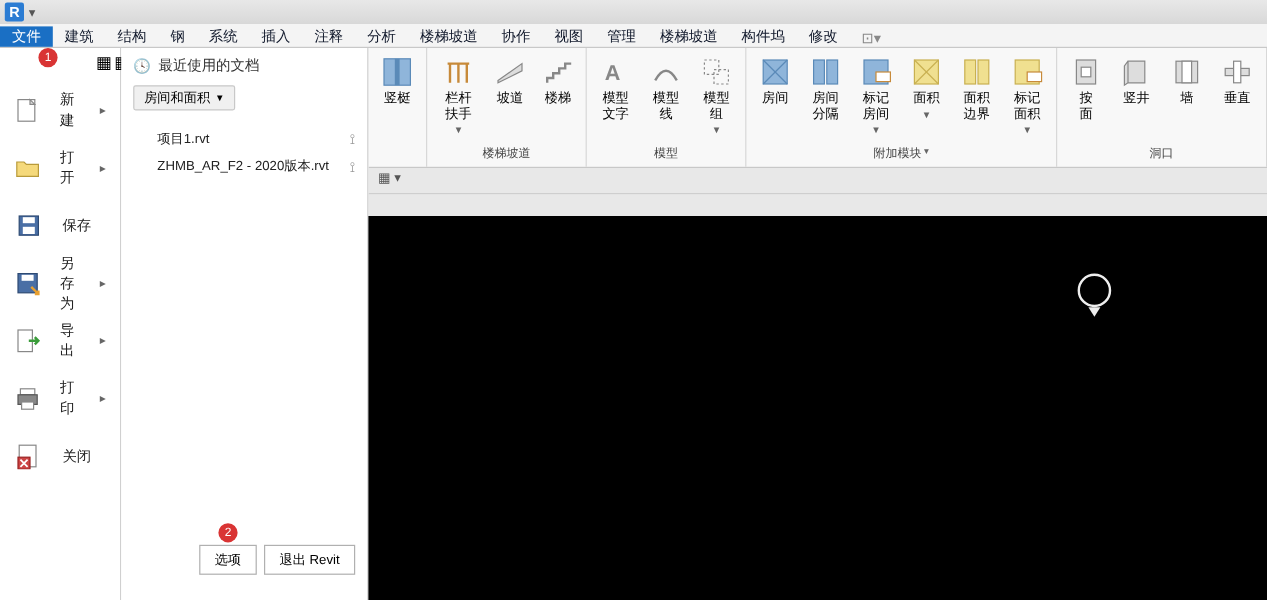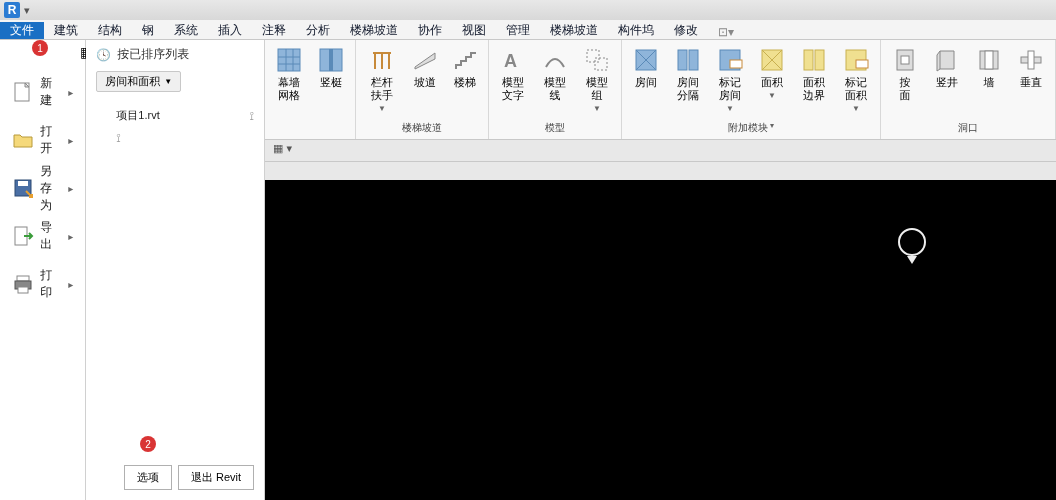--- a/index.html
+++ b/index.html
@@ -11,31 +11,31 @@
 
 .menubar { height: 20px; background: #f4f4f4; border-bottom: 1px solid #c8c8c8; display: flex; align-items: flex-end; font-size: 12px; }
 .menubar .tab { padding: 0 10px; display: flex; align-items: center; cursor: pointer; color: #0f172a; }
 .menubar .tab.active { background: #1a6fc4; color: #fff; position: relative; }
 .badge-red { position: absolute; width: 16px; height: 16px; background: #d93434; color: #fff; border-radius: 50%; font-size: 10px; display: flex; align-items: center; justify-content: center; z-index: 50; }
 
 .content { display: flex; height: calc(100% - 40px); }
 
 
 .sidebar { width: 125px; background: #fff; border-right: 1px solid #d0d0d0; padding-top: 28px; }
-.sidebar .menu-item { height: 48px; display: flex; align-items: center; padding: 0 12px; gap: 6px; font-size: 12px; color: #222; cursor: pointer; position: relative; }
+.sidebar .menu-item { height: 48px; display: flex; align-items: center; padding: 0 12px; gap: 16px; font-size: 12px; color: #222; cursor: pointer; position: relative; }
 .sidebar .menu-item .arrow { margin-left: auto; font-size: 10px; color: #666; }
 .sidebar .icon-box { width: 24px; height: 24px; display: flex; align-items: center; justify-content: center; }
 
 
 .recent-panel { width: 250px; background: #fff; border-right: 1px solid #d0d0d0; padding: 6px 10px; font-size: 12px; position: relative; }
 .recent-header { display:flex; align-items:center; gap:6px; color:#333; margin-bottom:8px;}
 .sort-btn { background:#f0f0f0; border:1px solid #c8c8c8; padding:2px 8px; font-size:11px; display:inline-flex; align-items:center; gap:4px; border-radius:2px; margin-bottom:12px;}
 .recent-item { padding:4px 0 4px 20px; font-size:11px; color:#222; display:flex; align-items:center; justify-content:space-between;}
 .recent-item .pin { color:#999; font-size:12px;}
-.bottom-btns { position:absolute; bottom:10px; right:10px; display:flex; gap:6px;}
+.bottom-btns { position:absolute; bottom:21px; right:10px; display:flex; gap:6px;}
 .bottom-btns button { background:#fff; border:1px solid #b0b0b0; padding:4px 12px; font-size:11px;}
 .badge-2 { position:absolute; bottom:48px; right:108px;}
 
 
 .right-area { flex:1; display:flex; flex-direction:column; background:#f0f0f0;}
 .ribbon { height:100px; background:#f8f8f8; border-bottom:1px solid #c8c8c8; display:flex; font-size:11px;}
 .ribbon-group { border-right:1px solid #d8d8d8; padding:4px 6px 2px 6px; display:flex; flex-direction:column; align-items:center;}
 .ribbon-group .icons-row { flex:1; display:flex; gap:6px; align-items:flex-start;}
 .ribbon-btn { display:flex; flex-direction:column; align-items:center; gap:2px; padding:2px 4px; cursor:pointer; min-width:34px;}
 .ribbon-btn .ic { width:28px; height:28px; display:flex; align-items:center; justify-content:center;}
@@ -139,20 +139,30 @@
           </svg>
         </div>
       <span>打开</span>
       <span class="arrow">▸</span>
     </div>
     <div class="menu-item">
       <div class="icon-box">
           <svg width="22" height="22">
             <rect x="3" y="3" width="16" height="16" fill="#4a6fa5" stroke="#2d4a73"></rect>
             <rect x="6" y="4" width="10" height="5" fill="#fff"></rect>
+            <rect x="6" y="12" width="10" height="6" fill="#fff"></rect>
+          </svg>
+        </div>
+      <span>保存</span>
+    </div>
+    <div class="menu-item">
+      <div class="icon-box">
+          <svg width="22" height="22">
+            <rect x="3" y="3" width="16" height="16" fill="#4a6fa5" stroke="#2d4a73"></rect>
+            <rect x="6" y="4" width="10" height="5" fill="#fff"></rect>
             <path d="M14 14 L20 20 M17 20 L20 20 L20 17" stroke="#e8a030" stroke-width="2" fill="none"></path>
           </svg>
         </div>
       <span>另存为</span>
       <span class="arrow">▸</span>
     </div>
     <div class="menu-item">
       <div class="icon-box">
           <svg width="22" height="22">
             <rect x="3" y="2" width="12" height="18" fill="#fff" stroke="#888"></rect>
@@ -166,66 +176,65 @@
       <div class="icon-box">
           <svg width="22" height="22">
             <rect x="5" y="3" width="12" height="5" fill="#fff" stroke="#888"></rect>
             <rect x="3" y="8" width="16" height="8" fill="#888" stroke="#555"></rect>
             <rect x="6" y="14" width="10" height="6" fill="#fff" stroke="#888"></rect>
           </svg>
         </div>
       <span>打印</span>
       <span class="arrow">▸</span>
     </div>
+    <div class="menu-item">
+      <div class="icon-box">
+          <svg width="22" height="22">
+            <rect x="3" y="2" width="14" height="18" fill="#fff" stroke="#888"></rect>
+            <rect x="2" y="12" width="10" height="10" fill="#c44" stroke="#922"></rect>
+            <path d="M4 14 L10 20 M10 14 L4 20" stroke="#fff" stroke-width="1.5"></path>
+          </svg>
+        </div>
+      <span>关闭</span>
+    </div>
   </div>
 
   <div class="recent-panel">
     <div class="recent-header">
       <span>🕓</span>
-      <span>按已排序列表</span>
+      <span>最近使用的文档</span>
     </div>
     <div class="sort-btn">
       <span>房间和面积</span>
       <span style="font-size:8px;">▼</span>
     </div>
     <div class="recent-item">
       <span>项目1.rvt</span>
       <span class="pin">⟟</span>
     </div>
     <div class="recent-item">
+      <span>ZHMB_AR_F2 - 2020版本.rvt</span>
       <span class="pin">⟟</span>
     </div>
 
     <div class="badge-red badge-2">
         <span>2</span>
       </div>
 
     <div class="bottom-btns">
       <button class="red-box"><span>选项</span></button>
       <button><span>退出 Revit</span></button>
     </div>
   </div>
 
   <div class="right-area">
     <div class="ribbon">
 
       <div class="ribbon-group" style="border-left:none;">
         <div class="icons-row">
-          <div class="ribbon-btn">
-              <div class="ic">
-                <svg width="26" height="26">
-                  <rect x="2" y="2" width="22" height="22" fill="#8fb5da" stroke="#5a8ab8"></rect>
-                  <line x1="2" y1="10" x2="24" y2="10" stroke="#5a8ab8"></line>
-                  <line x1="2" y1="17" x2="24" y2="17" stroke="#5a8ab8"></line>
-                  <line x1="10" y1="2" x2="10" y2="24" stroke="#5a8ab8"></line>
-                  <line x1="17" y1="2" x2="17" y2="24" stroke="#5a8ab8"></line>
-                </svg>
-              </div>
-              <span>幕墙<br>网格</span>
-            </div>
           <div class="ribbon-btn">
               <div class="ic">
                 <svg width="26" height="26">
                   <rect x="2" y="2" width="22" height="22" fill="#8fb5da" stroke="#5a8ab8"></rect>
                   <rect x="11" y="2" width="4" height="22" fill="#5a8ab8"></rect>
                 </svg>
               </div>
               <span>竖梃</span>
             </div>
         </div>

